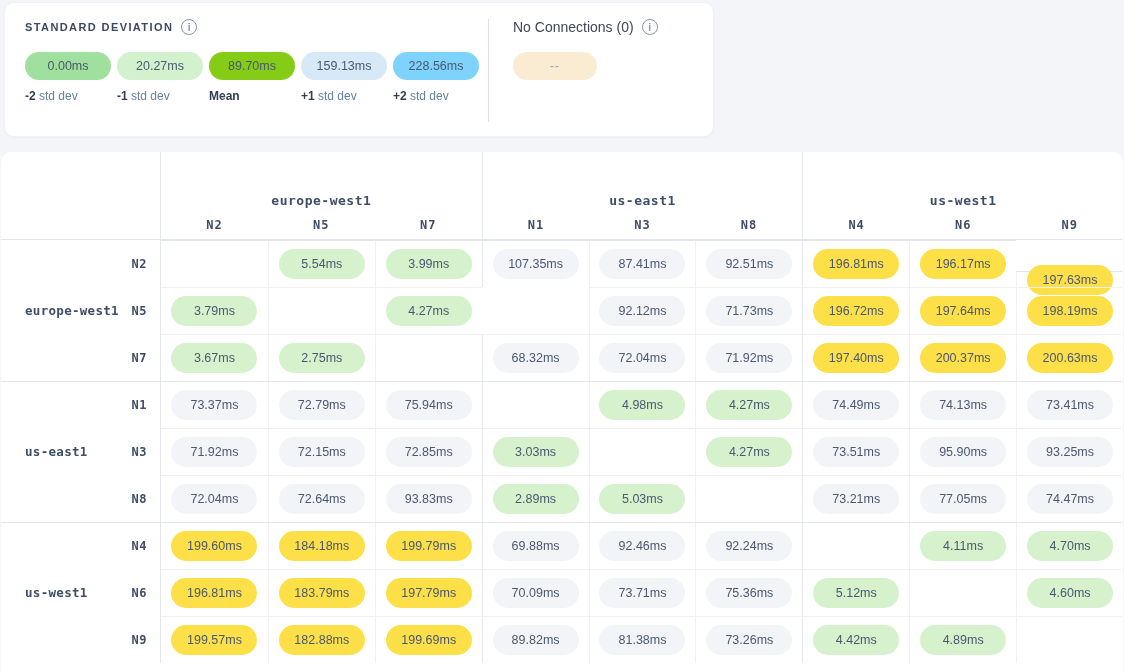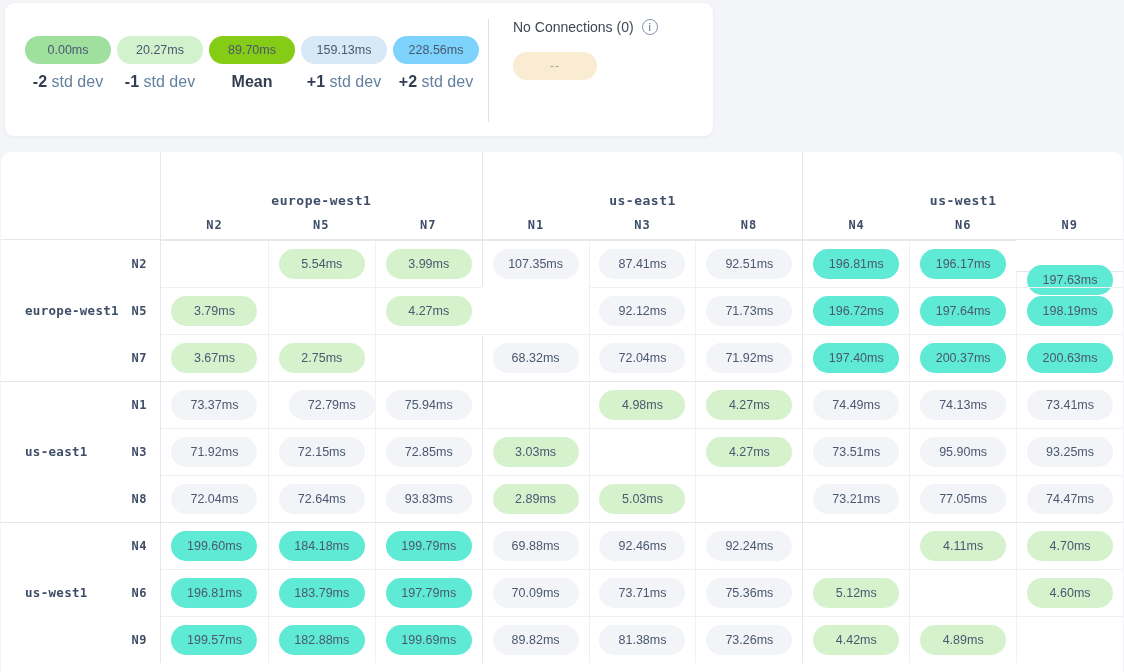--- a/index.html
+++ b/index.html
@@ -36,21 +36,21 @@
     display:inline-flex; align-items:center; justify-content:center;
     font-size:12.5px; color:#4b5870; white-space:nowrap;
   }
   .lp0 { background:#9fe09e; }
   .lp1 { background:#d2f1cd; }
   .lp2 { background:#84cc16; }
   .lp3 { background:#d7e8f7; }
   .lp4 { background:#7dd3fc; }
   .legend-labels { display:flex; gap:6px; margin-top:9px; }
   .legend-label {
-    width:86px; text-align:center; font-size:16px; color:#64809f; white-space:nowrap;
+    width:86px; font-size:12px; color:#64809f; white-space:nowrap;
   }
   .legend-label b { color:#333e52; font-weight:700; }
   .legend-divider { width:1px; background:#dde0e7; margin:16px 0 14px 0; }
   .legend-right { padding:16px 0 0 24px; }
   .noconn-title-row { display:flex; align-items:center; gap:8px; font-size:14px; color:#3d4756; }
   .pill-noconn {
     margin-top:17px; width:84px; min-width:84px;
     background:#f9ecd2; color:#99a2b1; font-size:12px; letter-spacing:1px;
   }
 
@@ -83,29 +83,33 @@
   .lcell {
     display:flex; align-items:center; justify-content:space-between;
     padding:0 13px 0 24px;
   }
   .lcell .region-name { font-size:12.5px; letter-spacing:.3px; }
   .lcell .node-name  { font-size:12px; letter-spacing:.5px; margin-left:auto; }
   .dcell { display:flex; align-items:center; justify-content:center; }
   .cell-pill { height:30px; min-width:86px; border-radius:15px; font-size:12.5px; cursor:pointer; }
   .c-green   { background:#d5f2cd; }
   .c-neutral { background:#f2f4f8; }
-  .c-blue    { background:#5eead4; }
+  .c-blue    { background:#fde047; }
 </style>
 </head>
 <body>
 
 <div class="screen">
 
   <div class="legend-card">
     <div class="legend-left">
+      <div class="legend-title-row">
+        <span class="legend-title">STANDARD DEVIATION</span>
+        <span class="info-icon"></span>
+      </div>
       <div class="legend-pills" id="legend-pills">
           <div class="pill lp0">0.00ms</div>
           <div class="pill lp1">20.27ms</div>
           <div class="pill lp2">89.70ms</div>
           <div class="pill lp3">159.13ms</div>
           <div class="pill lp4">228.56ms</div>
         </div>
       <div class="legend-labels" id="legend-labels">
           <div class="legend-label"><b>-2</b> std dev</div>
           <div class="legend-label"><b>-1</b> std dev</div>
@@ -229,21 +233,21 @@
         <div class="dcell icol itop" style="grid-area: 5 / 10;">
           <div class="pill cell-pill c-blue">200.63ms</div>
         </div>
         <div class="lcell gtop" style="grid-area: 6 / 1;">
           <span class="region-name mono"></span>
           <span class="node-name mono">N1</span>
         </div>
         <div class="dcell gtop" style="grid-area: 6 / 2;">
           <div class="pill cell-pill c-neutral">73.37ms</div>
         </div>
-        <div class="dcell icol gtop" style="grid-area: 6 / 3; justify-content: flex-end;">
+        <div class="dcell icol gtop" style="grid-area: 6 / 3;">
           <div class="pill cell-pill c-neutral">72.79ms</div>
         </div>
         <div class="dcell icol gtop" style="grid-area: 6 / 4;">
           <div class="pill cell-pill c-neutral">75.94ms</div>
         </div>
         <div class="dcell gcol gtop" style="grid-area: 6 / 5;"></div>
         <div class="dcell icol gtop" style="grid-area: 6 / 6;">
           <div class="pill cell-pill c-green">4.98ms</div>
         </div>
         <div class="dcell icol gtop" style="grid-area: 6 / 7;">

